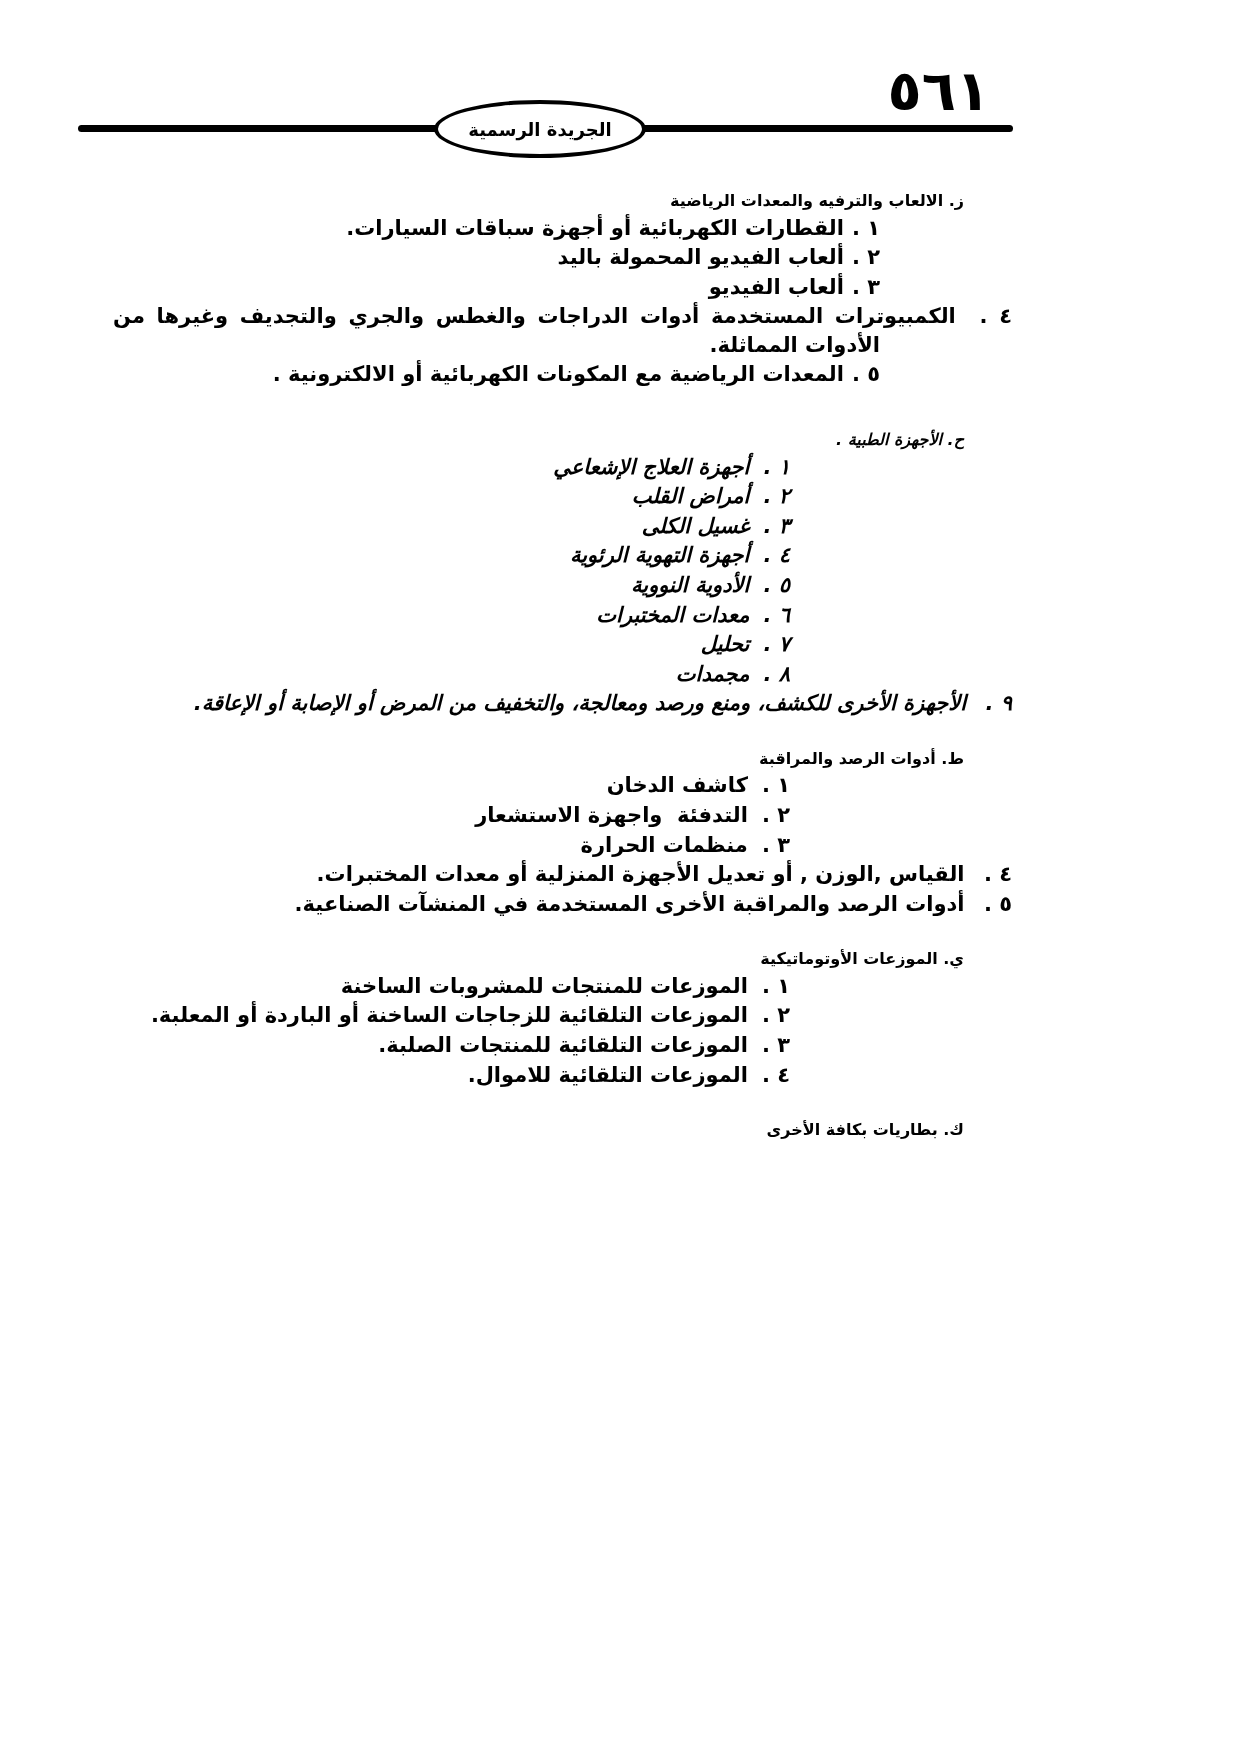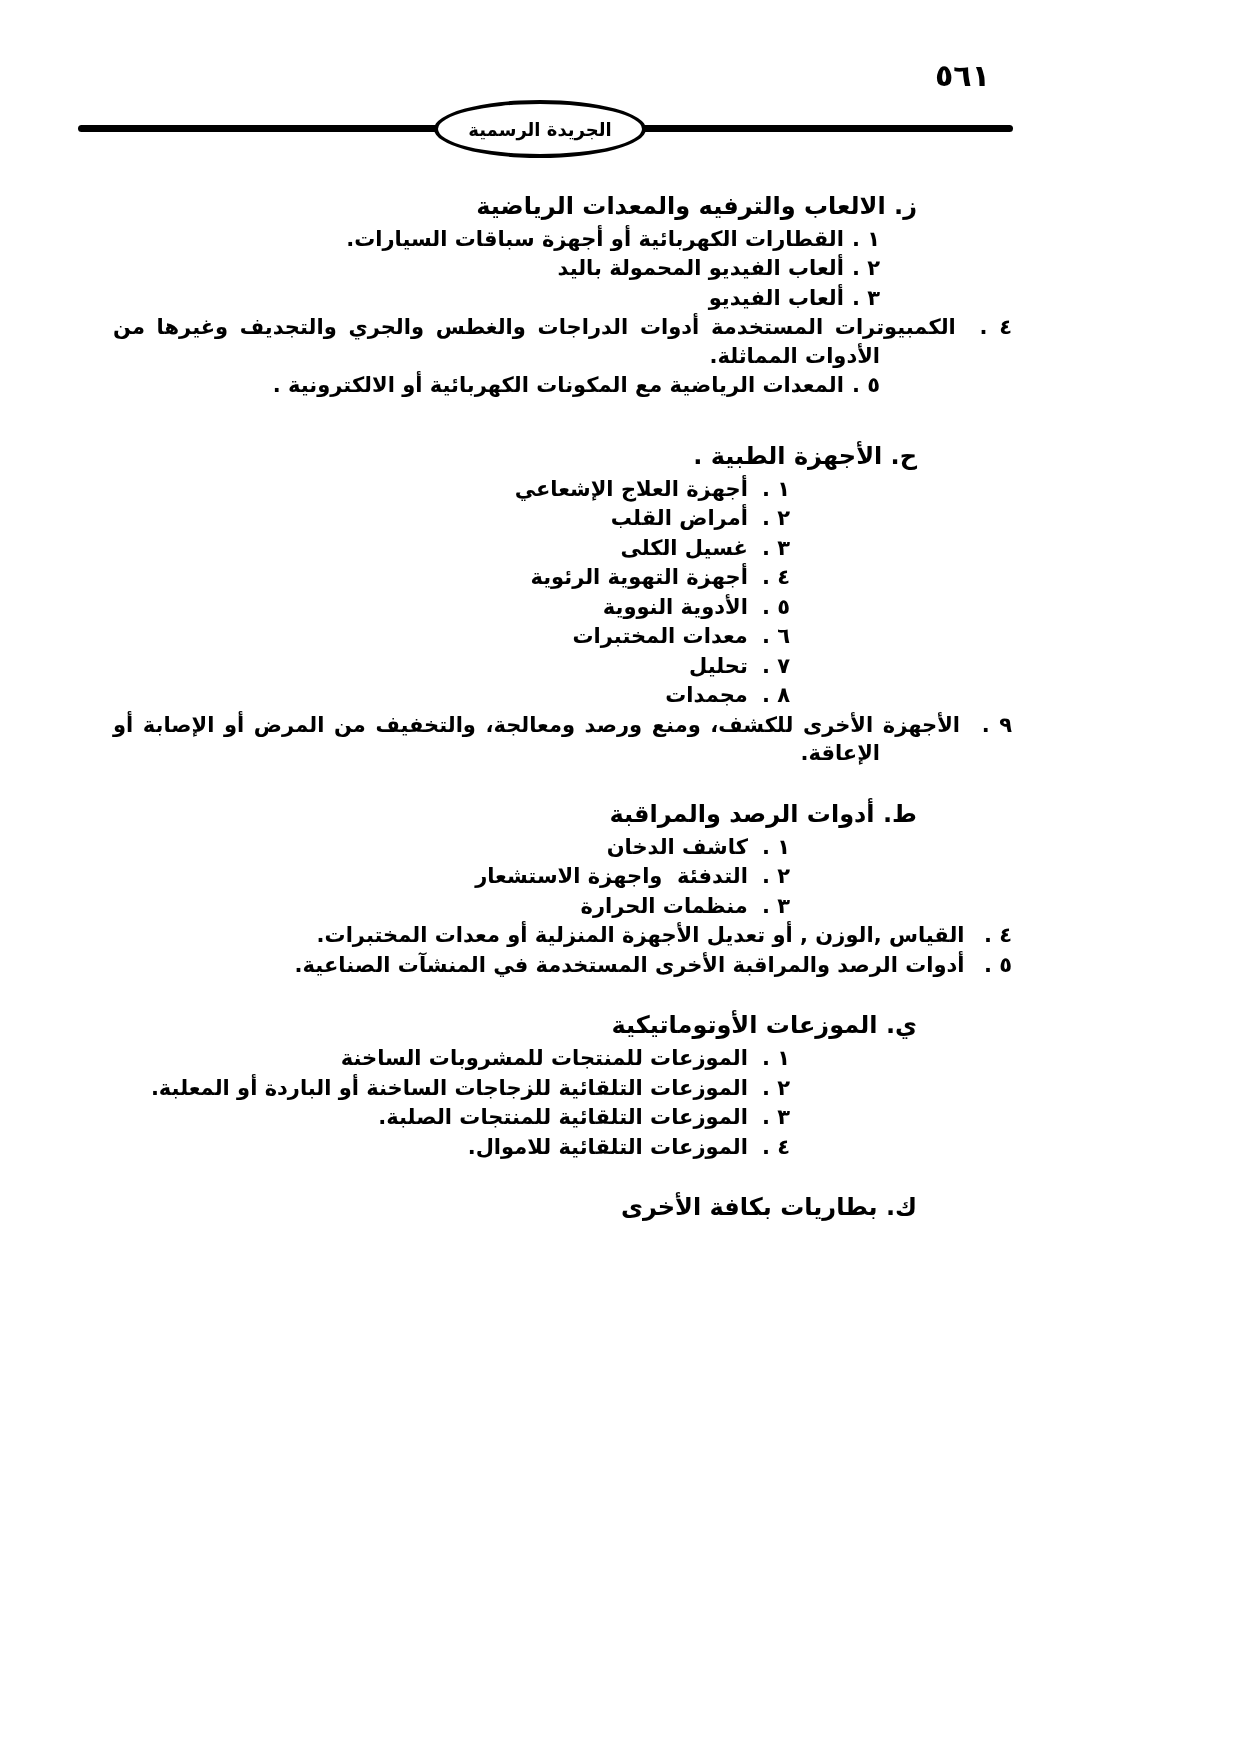--- a/index.html
+++ b/index.html
@@ -9,21 +9,21 @@
     position: relative;
     font-family: "DejaVu Sans", sans-serif;
     direction: rtl;
     color: #000;
   }
   .page { position: absolute; inset: 0; background: #fff; overflow: hidden; }
 
   
   .page-number {
     position: absolute; top: 58px; right: 251px;
-    font-size: 30px; font-weight: bold; letter-spacing: 2px;
+    font-size: 56px; font-weight: bold; letter-spacing: 2px;
   }
 
   
   .banner { position: absolute; top: 125px; left: 78px; width: 935px; height: 7px; }
   .banner-line {
     position: absolute; top: 0; left: 0; right: 0; height: 7px;
     background: #000; border-radius: 4px;
   }
   .banner-ellipse {
     position: absolute; top: -25px; left: 356px;
@@ -34,22 +34,22 @@
   .banner-ellipse span { font-size: 18px; font-weight: bold; white-space: nowrap; }
 
   
   .content {
     position: absolute; top: 190px; right: 229px; left: 113px;
     font-size: 21px; font-weight: bold; line-height: 1.36;
     text-align: right;
   }
   .sec { margin-top: 30px; }
   .sec:first-child { margin-top: 0; }
-  .sec.gap-lg { margin-top: 40px; }
-  .sec-heading { margin-right: 95px; font-size: 24px; margin-bottom: 2px; }
+  .sec.gap-lg { margin-top: 40px; font-style: italic; }
+  .sec-heading { margin-right: 48px; font-size: 16px; margin-bottom: 2px; }
 
   .item { display: flex; gap: 8px; margin-right: 132px; margin-top: 1px; }
   .deep .item { margin-right: 222px; gap: 14px; }
   .item .num { white-space: nowrap; }
   .item .txt { white-space: pre-wrap; }
 
   
   .item.wide, .deep .item.wide {
     display: block; margin-right: 0;
     padding-right: 132px; text-indent: -132px;

